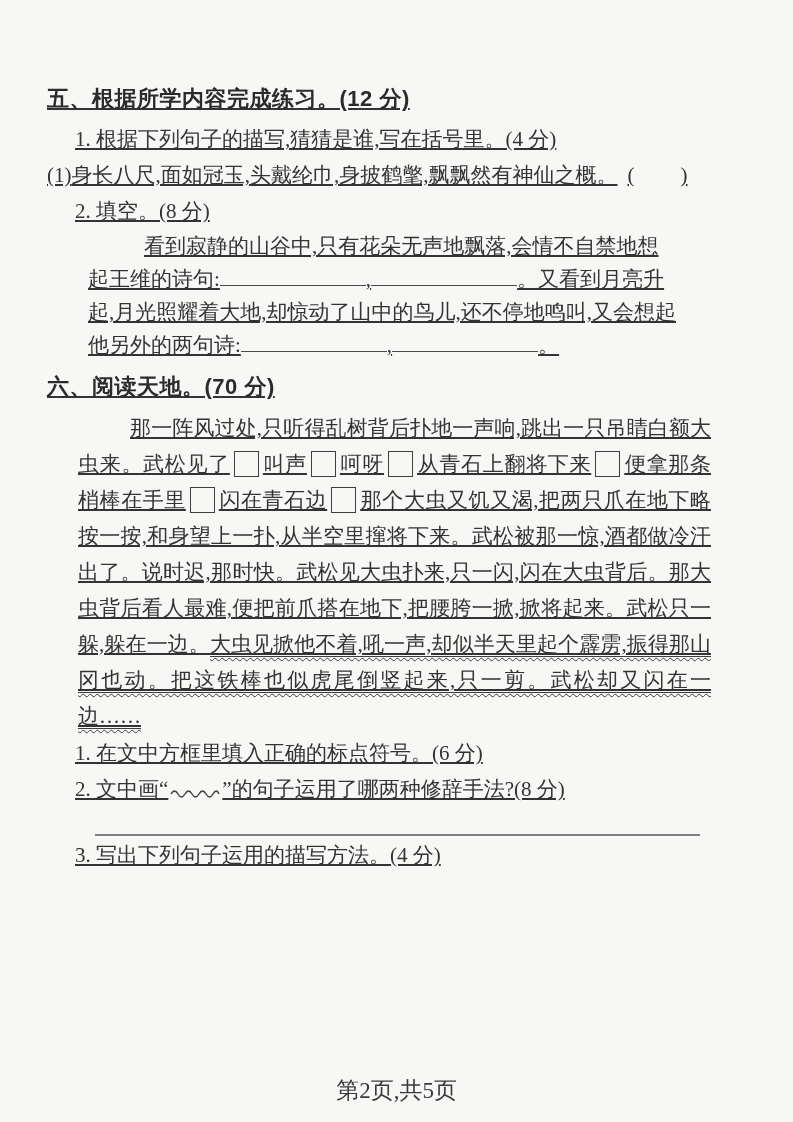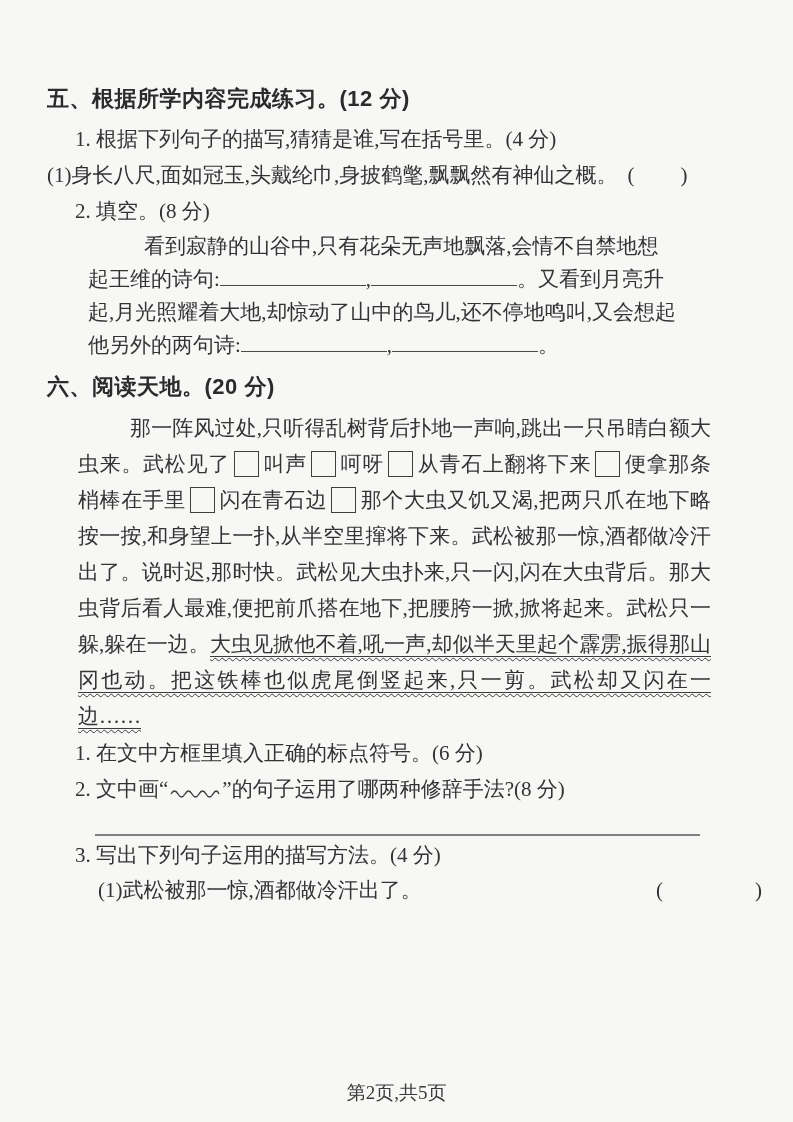--- a/index.html
+++ b/index.html
@@ -6,20 +6,21 @@
   .page {
     position:relative;
     width:793px; height:1122px;
     box-sizing:border-box;
     background:#f7f7f6;
     padding:84px 83px 0 47px;
     color:#333333;
     font-family:"Liberation Serif","DejaVu Serif",serif;
     font-size:21px;
     overflow:hidden;
+    text-decoration:underline;
   }
   .sec-heading {
     font-family:"Liberation Sans","DejaVu Sans",sans-serif;
     font-size:22px; font-weight:700; color:#2b2b2b;
     margin:0 0 8px 0; line-height:30px; letter-spacing:0.5px;
   }
   .sec-heading.second { margin-top:10px; }
   .q-line { margin:2px 0 2px 28px; line-height:34px; }
   .sub-item { padding-left:34px; text-indent:-34px; line-height:34px; }
   .fill-para { margin:2px 0 0 41px; line-height:33px; text-indent:56px; width:590px; }
@@ -46,53 +47,52 @@
   }
   .rule-line + .q-line { }
   .paren { white-space:nowrap; }
   .paren-inline { margin-left:10px; }
   .gap-sm { display:inline-block; width:46px; }
   .gap-lg { display:inline-block; width:92px; }
   .q3-item { position:relative; margin-left:51px; padding-left:34px; text-indent:-34px; line-height:33px; width:600px; }
   .q3-item .paren-abs { position:absolute; right:-30px; bottom:0; text-indent:0; }
   .footer {
     position:absolute; left:0; right:0; bottom:16px;
-    text-align:center; font-size:19px; color:#3a3a3a;
+    text-align:center; font-size:23px; color:#3a3a3a;
   }
 </style>
 </head>
 <body>
 
 <div class="page">
 
   <div class="sec-heading">五、根据所学内容完成练习。(12 分)</div>
 
   <div class="q-line">1. 根据下列句子的描写,猜猜是谁,写在括号里。(4 分)</div>
 
   <div class="sub-item"><span>(1)</span><span>身长八尺,面如冠玉,头戴纶巾,身披鹤氅,飘飘然有神仙之概。</span><span class="paren paren-inline"><span>(</span><span class="gap-sm"></span><span>)</span></span></div>
 
 
   <div class="q-line">2. 填空。(8 分)</div>
 
   <div class="fill-para"><span>看到寂静的山谷中,只有花朵无声地飘落,会情不自禁地想起王维的诗句:</span><span class="blank"></span><span>,</span><span class="blank"></span><span>。又看到月亮升起,月光照耀着大地,却惊动了山中的鸟儿,还不停地鸣叫,又会想起他另外的两句诗:</span><span class="blank"></span><span>,</span><span class="blank"></span><span>。</span></div>
 
-  <div class="sec-heading second">六、阅读天地。(20 分)</div>
+  <div class="sec-heading second">六、阅读天地。(70 分)</div>
 
 
   <div class="passage"><span>那一阵风过处,只听得乱树背后扑地一声响,跳出一只吊睛白额大虫来。武松见了</span><span class="pbox"></span><span>叫声</span><span class="pbox"></span><span>呵呀</span><span class="pbox"></span><span>从青石上翻将下来</span><span class="pbox"></span><span>便拿那条梢棒在手里</span><span class="pbox"></span><span>闪在青石边</span><span class="pbox"></span><span>那个大虫又饥又渴,把两只爪在地下略按一按,和身望上一扑,从半空里撺将下来。武松被那一惊,酒都做冷汗出了。说时迟,那时快。武松见大虫扑来,只一闪,闪在大虫背后。那大虫背后看人最难,便把前爪搭在地下,把腰胯一掀,掀将起来。武松只一躲,躲在一边。</span><span class="wavy">大虫见掀他不着,吼一声,却似半天里起个霹雳,振得那山冈也动。把这铁棒也似虎尾倒竖起来,只一剪。武松却又闪在一边……</span></div>
 
   <div class="q-line">1. 在文中方框里填入正确的标点符号。(6 分)</div>
 
   <div class="q-line"><span>2. 文中画“</span><svg class="wavy-sample" width="50" height="14" viewBox="0 0 50 14">
         <path d="M1 8 Q4.5 2 8 8 T15 8 T22 8 T29 8 T36 8 T43 8 T49 8" fill="none" stroke="#3c3c3c" stroke-width="1.4"></path>
       </svg><span>”的句子运用了哪两种修辞手法?(8 分)</span></div>
 
   <div class="rule-line"></div>
 
   <div class="q-line">3. 写出下列句子运用的描写方法。(4 分)</div>
 
-  <div class="q3-item"><span>(1)</span><span>武松被那一惊,酒都做冷汗出了。</span><span class="paren paren-abs"><span>(</span><span class="gap-lg"></span><span>)</span></span></div>
 
   <div class="q3-item"></div>
 
   <div class="footer">第2页,共5页</div>
 
 </div>
 
 </body></html>

